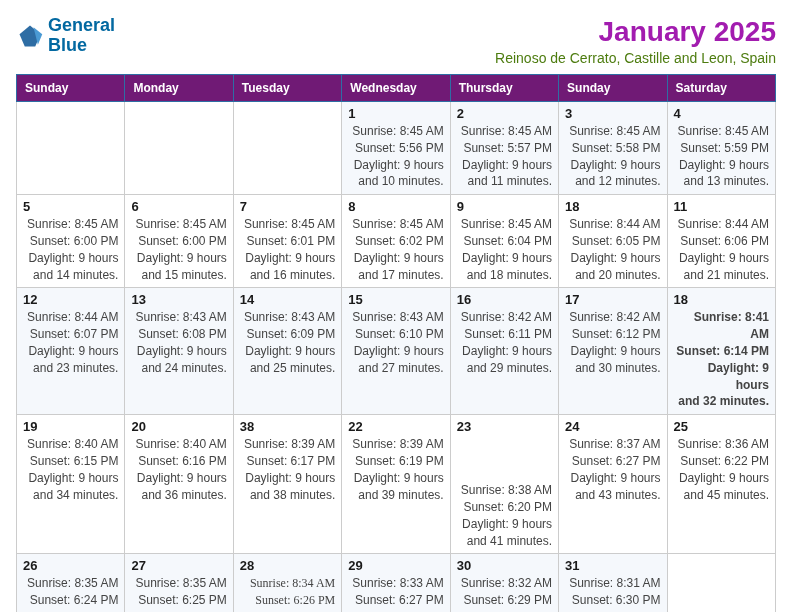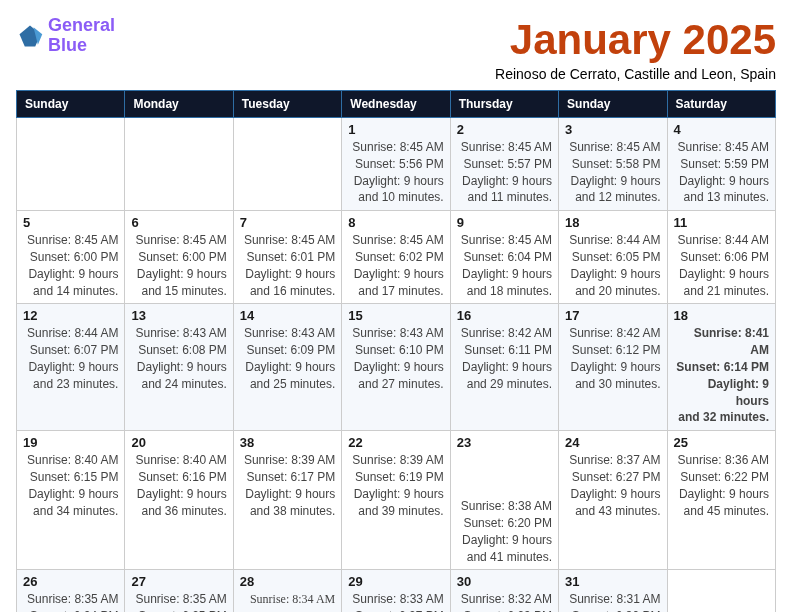--- a/index.html
+++ b/index.html
@@ -21,46 +21,46 @@
       align-items: center;
       gap: 4px;
     }
     .logo-text {
       font-size: 18px;
       font-weight: bold;
       color: #1a1a1a;
       line-height: 1.1;
     }
     .logo-text span {
-      color: #8b5cf6;
+      color: #0369a1;
     }
     .logo-icon {
       width: 28px;
       height: 28px;
     }
     .title-area {
       text-align: right;
     }
     .calendar-title {
-      font-size: 42px;
+      font-size: 28px;
       font-weight: bold;
-      color: #c2410c;
+      color: #a21caf;
     }
     .calendar-subtitle {
       font-size: 14px;
-      color: #000000;
+      color: #4d7c0f;
       margin-top: 2px;
     }
     table {
       width: 100%;
       border-collapse: collapse;
       font-size: 11px;
     }
     thead tr th {
-      background-color: #0f172a;
+      background-color: #701a75;
       color: #fff;
       text-align: left;
       padding: 6px 8px;
       font-size: 12px;
       font-weight: bold;
       border: 1px solid #2e6da4;
     }
     tbody tr td {
       border: 1px solid #ccc;
       vertical-align: top;

